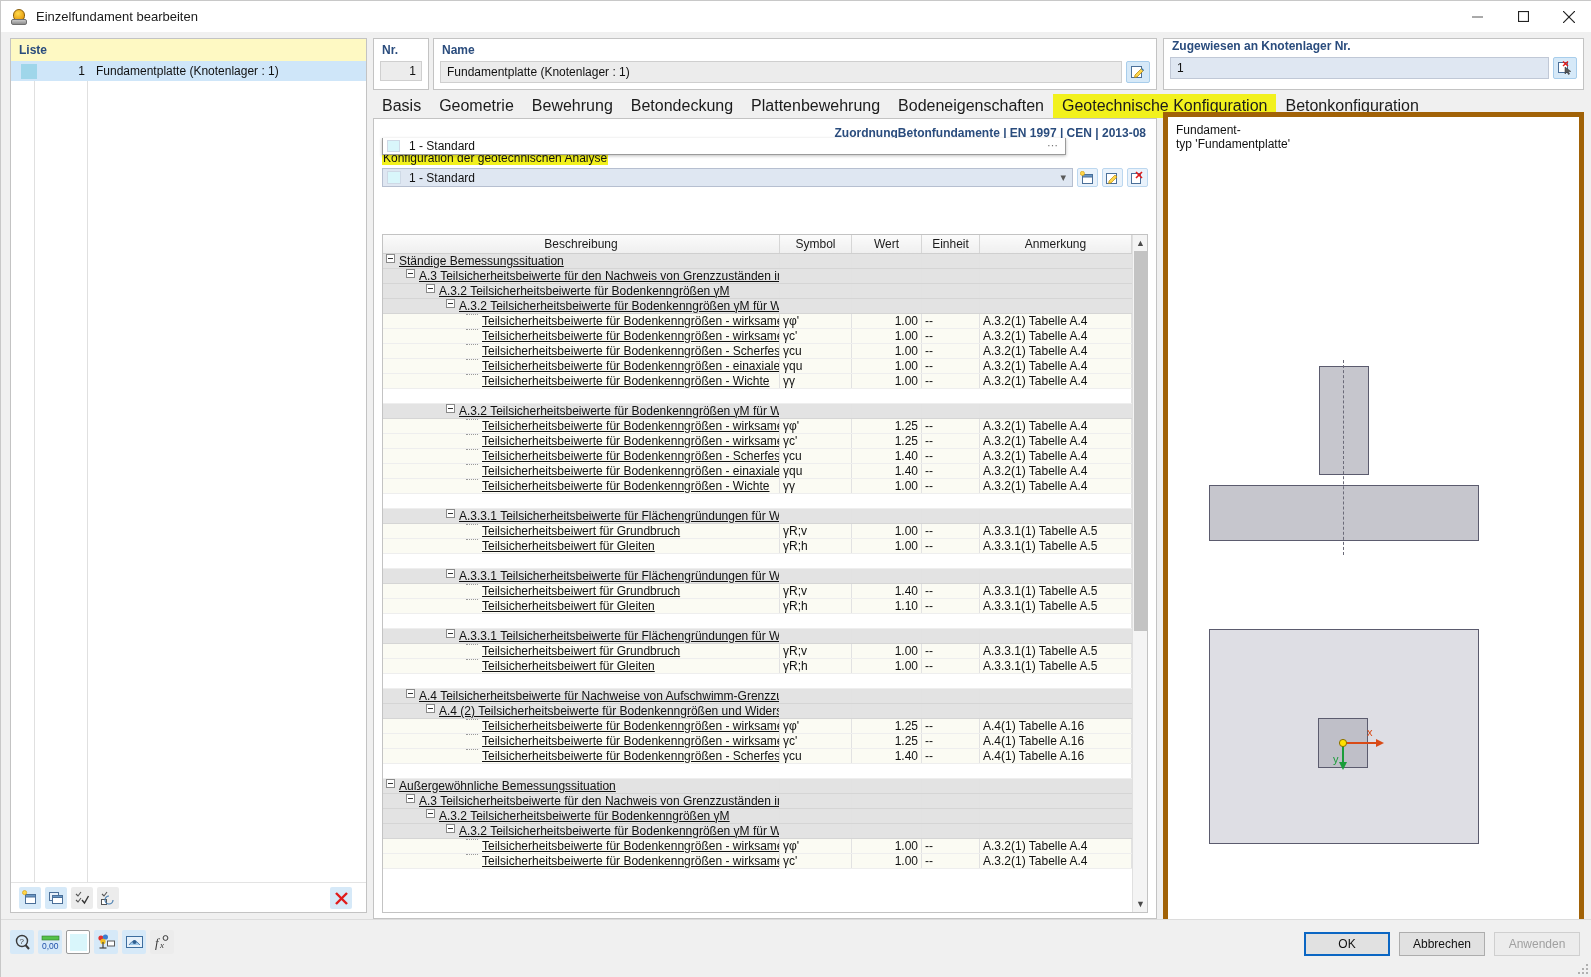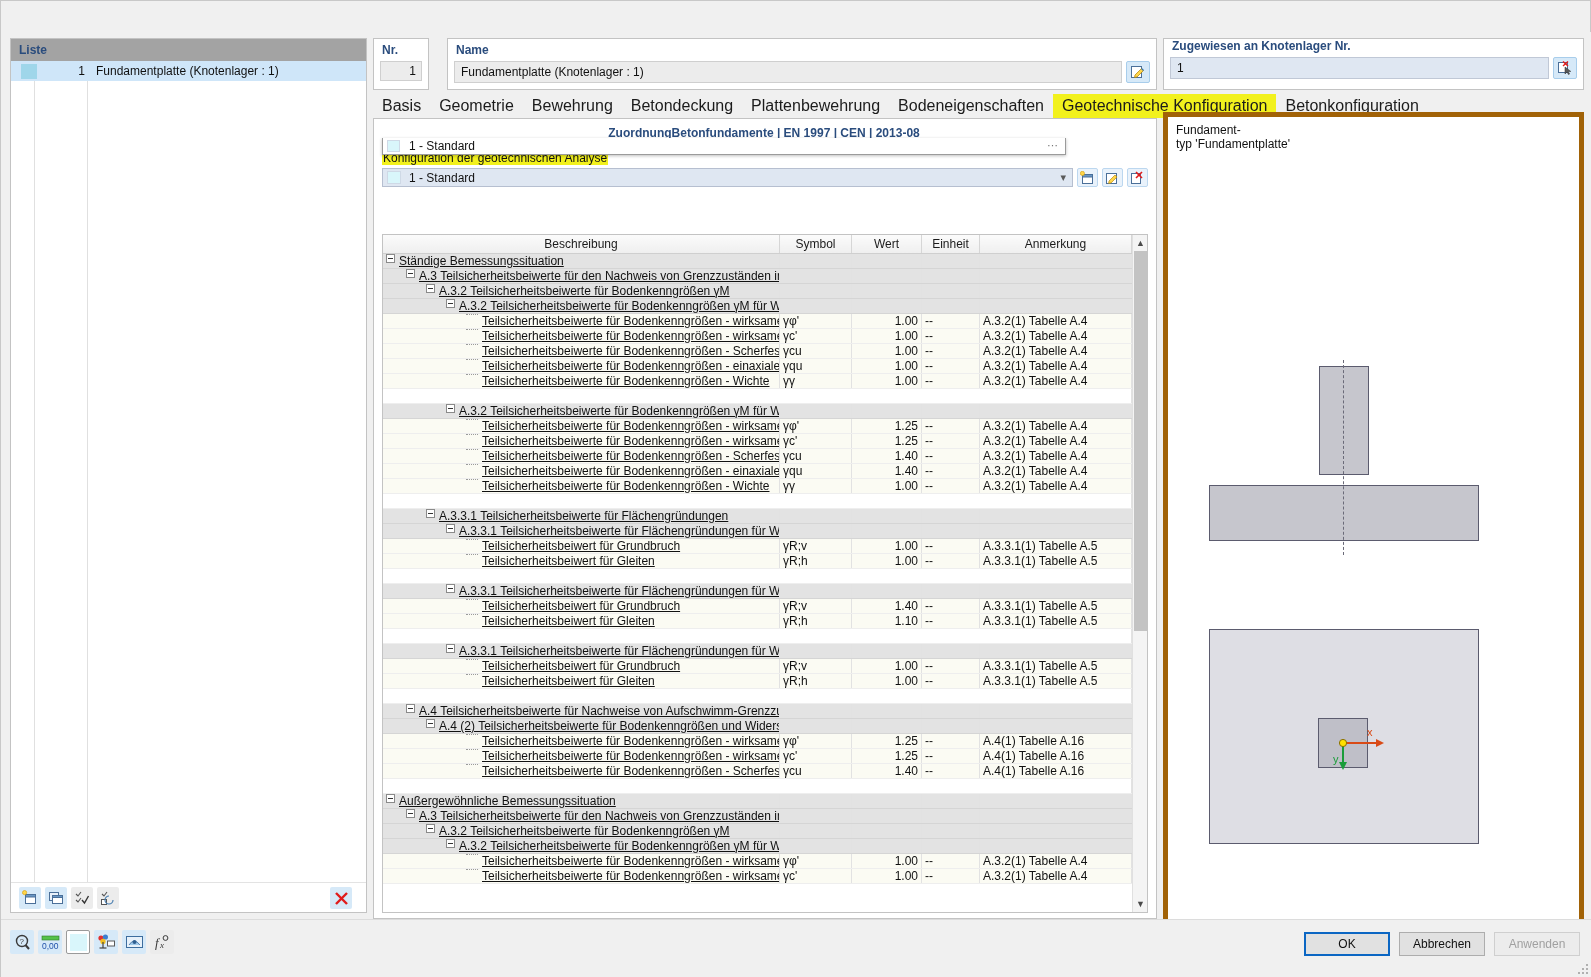--- a/index.html
+++ b/index.html
@@ -58,21 +58,21 @@
 
   
   .left-panel {
     position:absolute; left: 9px; top: 6px; width: 357px; height: 875px;
     background: #ffffff; border: 1px solid #c3c3c3;
     display: flex; flex-direction: column;
   }
   .left-header {
     height: 22px; padding: 4px 0 0 8px;
     color: #2a4c7d; font-weight: bold; font-size: 12px;
-    background: #a3a3a3;
+    background: #fef9c3;
   }
   .left-list { position: relative; flex: 1; overflow: hidden; }
   .lcol1 { position:absolute; left:0; top:0; width:24px; height:100%; border-right:1px solid #e0e0e0; }
   .lcol2 { position:absolute; left:24px; top:0; width:53px; height:100%; border-right:1px solid #e0e0e0; }
   .list-row {
     position: relative; height: 20px; display:flex; align-items:center;
     background: #cfe6f9; z-index: 2;
   }
   .list-row .swatch {
     width: 16px; height: 15px; margin-left: 10px; background: #9fd6ea; flex:none;
@@ -92,21 +92,21 @@
   .tbtn.plain { background: #ececec; }
   .left-toolbar .del {
     position:absolute; right: 14px; top: 4px; width: 22px; height: 22px;
     display:flex; align-items:center; justify-content:center; background:#d6e9f8; border-radius:2px;
   }
 
   
   .center-panel {
     position:absolute; left: 372px; top: 6px; width: 784px; height: 875px;
   }
-  .row-nr-name { display:flex; gap: 18px; height: 52px; }
+  .row-nr-name { display:flex; gap: 4px; height: 52px; }
   .fieldbox { background:#fff; border:1px solid #c3c3c3; padding: 4px 0 0 0; }
   .fieldbox .flabel {
     color:#2a4c7d; font-weight:bold; font-size: 12px; padding: 0 0 4px 8px;
   }
   .nr-box { width: 56px; }
   .nr-input {
     margin: 0 6px 5px 6px; height: 20px; background:#ececec; border:1px solid #cfcfcf;
     text-align: right; padding-right: 5px; line-height: 19px; font-size: 12px; color:#111;
   }
   .name-box { flex: 1; position: relative; }
@@ -129,21 +129,21 @@
     padding: 2px 8px 3px 8px; font-size: 16px; color:#1b1b1b; white-space: nowrap;
     border: 1px solid transparent; border-bottom: none; cursor: default;
   }
   .tab.highlight { background: #f2f11d; }
 
   .tabpage {
     position: relative; height: 800px;
     background: #ffffff; border: 1px solid #c3c3c3; border-top: none;
   }
   .zuordnung-bar {
-    display:flex; align-items:center; justify-content:center;
+    display:flex; align-items:center; justify-content:flex-end;
     padding: 7px 10px 2px 8px;
   }
   .zuordnung-bar .left {
     color:#2a4c7d; font-weight:bold; font-size:12px;
   }
   .zuordnung-bar .right {
     color:#2a4c7d; font-weight:bold; font-size:12px;
   }
   .cfg-label {
     margin: 9px 0 3px 8px; font-size: 12px; background:#f2f11d; display:inline-block;
@@ -295,20 +295,45 @@
   }
   .grip i {
     position:absolute; width:2px; height:2px; background:#b0b0b0;
   }
 </style>
 </head>
 <body>
 
 <div id="app">
 
+  <div class="titlebar">
+    <div class="app-icon">
+      <div class="bell"></div>
+        <div class="base"></div>
+    </div>
+    <div class="title">Einzelfundament bearbeiten</div>
+    <div class="winctrls">
+      <div class="winbtn">
+        <svg width="11" height="11">
+            <line x1="0" y1="6" x2="11" y2="6" stroke="#555" stroke-width="1"></line>
+          </svg>
+      </div>
+      <div class="winbtn">
+        <svg width="11" height="11">
+            <rect x="0.5" y="0.5" width="10" height="10" fill="none" stroke="#222" stroke-width="1.2"></rect>
+          </svg>
+      </div>
+      <div class="winbtn close">
+        <svg width="12" height="12">
+            <line x1="0" y1="0" x2="12" y2="12" stroke="#222" stroke-width="1.2"></line>
+            <line x1="12" y1="0" x2="0" y2="12" stroke="#222" stroke-width="1.2"></line>
+          </svg>
+      </div>
+    </div>
+  </div>
 
   <div class="body-area">
 
     <div class="left-panel">
       <div class="left-header">Liste</div>
       <div class="left-list">
         <div class="lcol1"></div>
         <div class="lcol2"></div>
         <div class="list-row">
           <div class="swatch"></div>
@@ -631,32 +656,20 @@
                     <td class="c-sym">γγ</td>
                     <td class="c-val">1.00</td>
                     <td class="c-unit">--</td>
                     <td class="c-rem">A.3.2(1) Tabelle A.4</td>
                   </tr>
                   <tr class="blank">
                     <td colspan="5"></td>
                   </tr>
                   <tr class="grp">
                     <td class="c-desc">
-                      <div class="tree" style="padding-left: 40px;">
-                        <span class="expander"></span>
-                        <span>A.3.3.1 Teilsicherheitsbeiwerte für Flächengründungen</span>
-                      </div>
-                    </td>
-                    <td class="c-sym"></td>
-                    <td class="c-val"></td>
-                    <td class="c-unit"></td>
-                    <td class="c-rem"></td>
-                  </tr>
-                  <tr class="grp">
-                    <td class="c-desc">
                       <div class="tree" style="padding-left: 60px;">
                         <span class="expander"></span>
                         <span>A.3.3.1 Teilsicherheitsbeiwerte für Flächengründungen für Wertegruppe R1</span>
                       </div>
                     </td>
                     <td class="c-sym"></td>
                     <td class="c-val"></td>
                     <td class="c-unit"></td>
                     <td class="c-rem"></td>
                   </tr>

